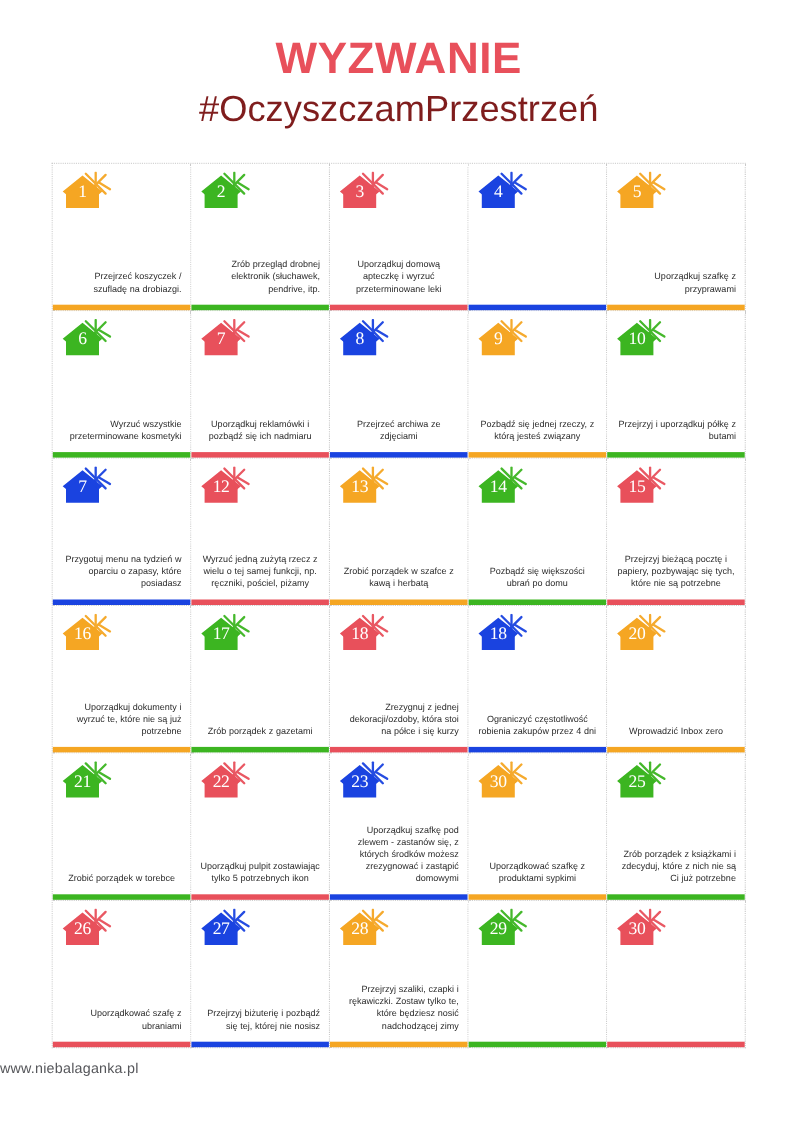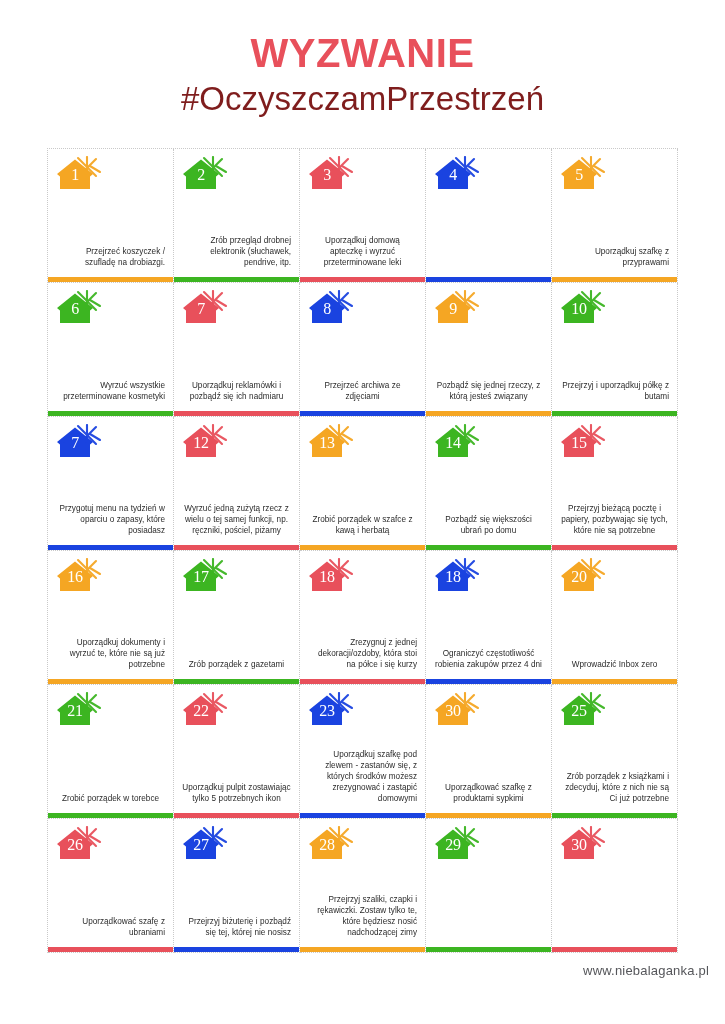--- a/index.html
+++ b/index.html
@@ -99,21 +99,21 @@
     bottom: 0;
     height: 5px;
   }
 
   
   .footer {
     position: absolute;
     left: 0;
     right: 16px;
     bottom: 46px;
-    text-align: right;
+    text-align: left;
     font-size: 13px;
     color: #55565a;
     letter-spacing: 0.2px;
   }
 </style>
 </head>
 <body>
 
 <div class="header">
   <h1 class="title-main">WYZWANIE</h1>

